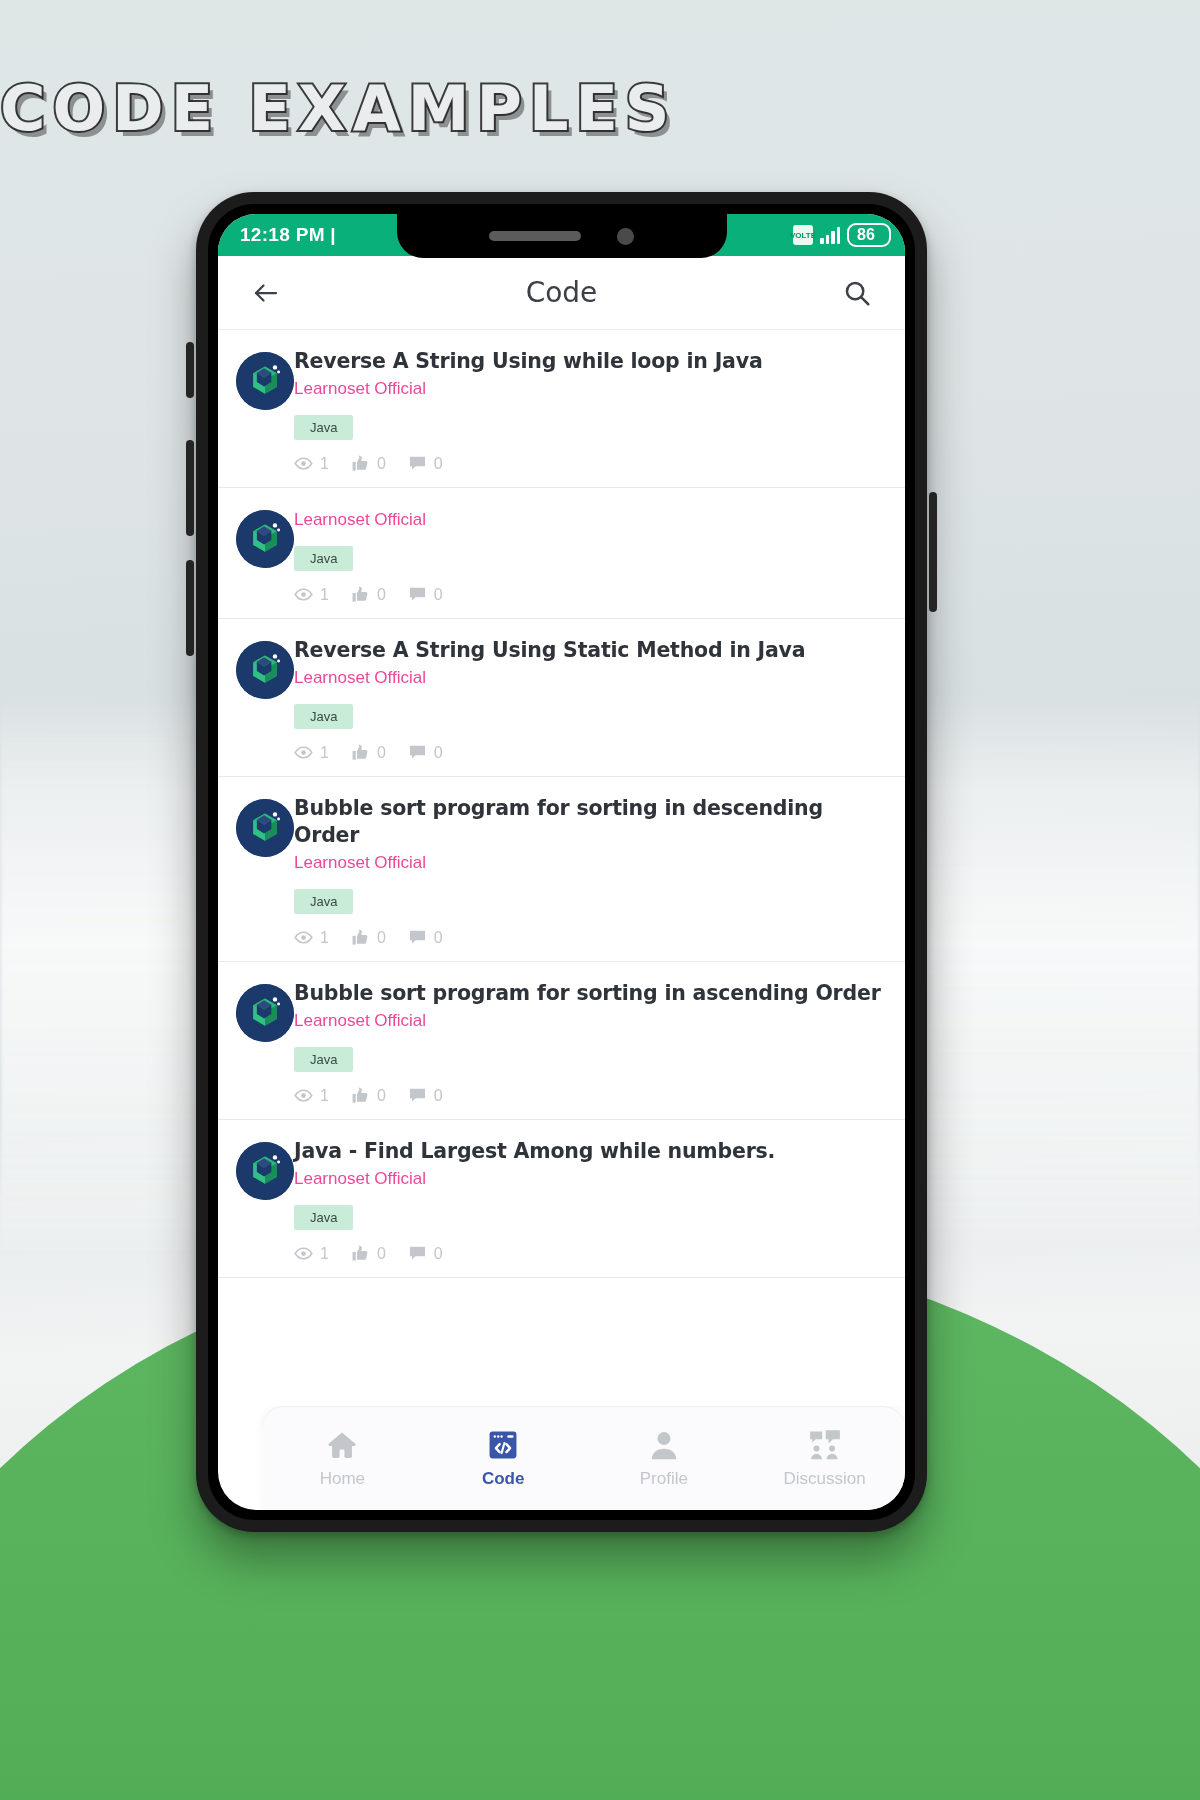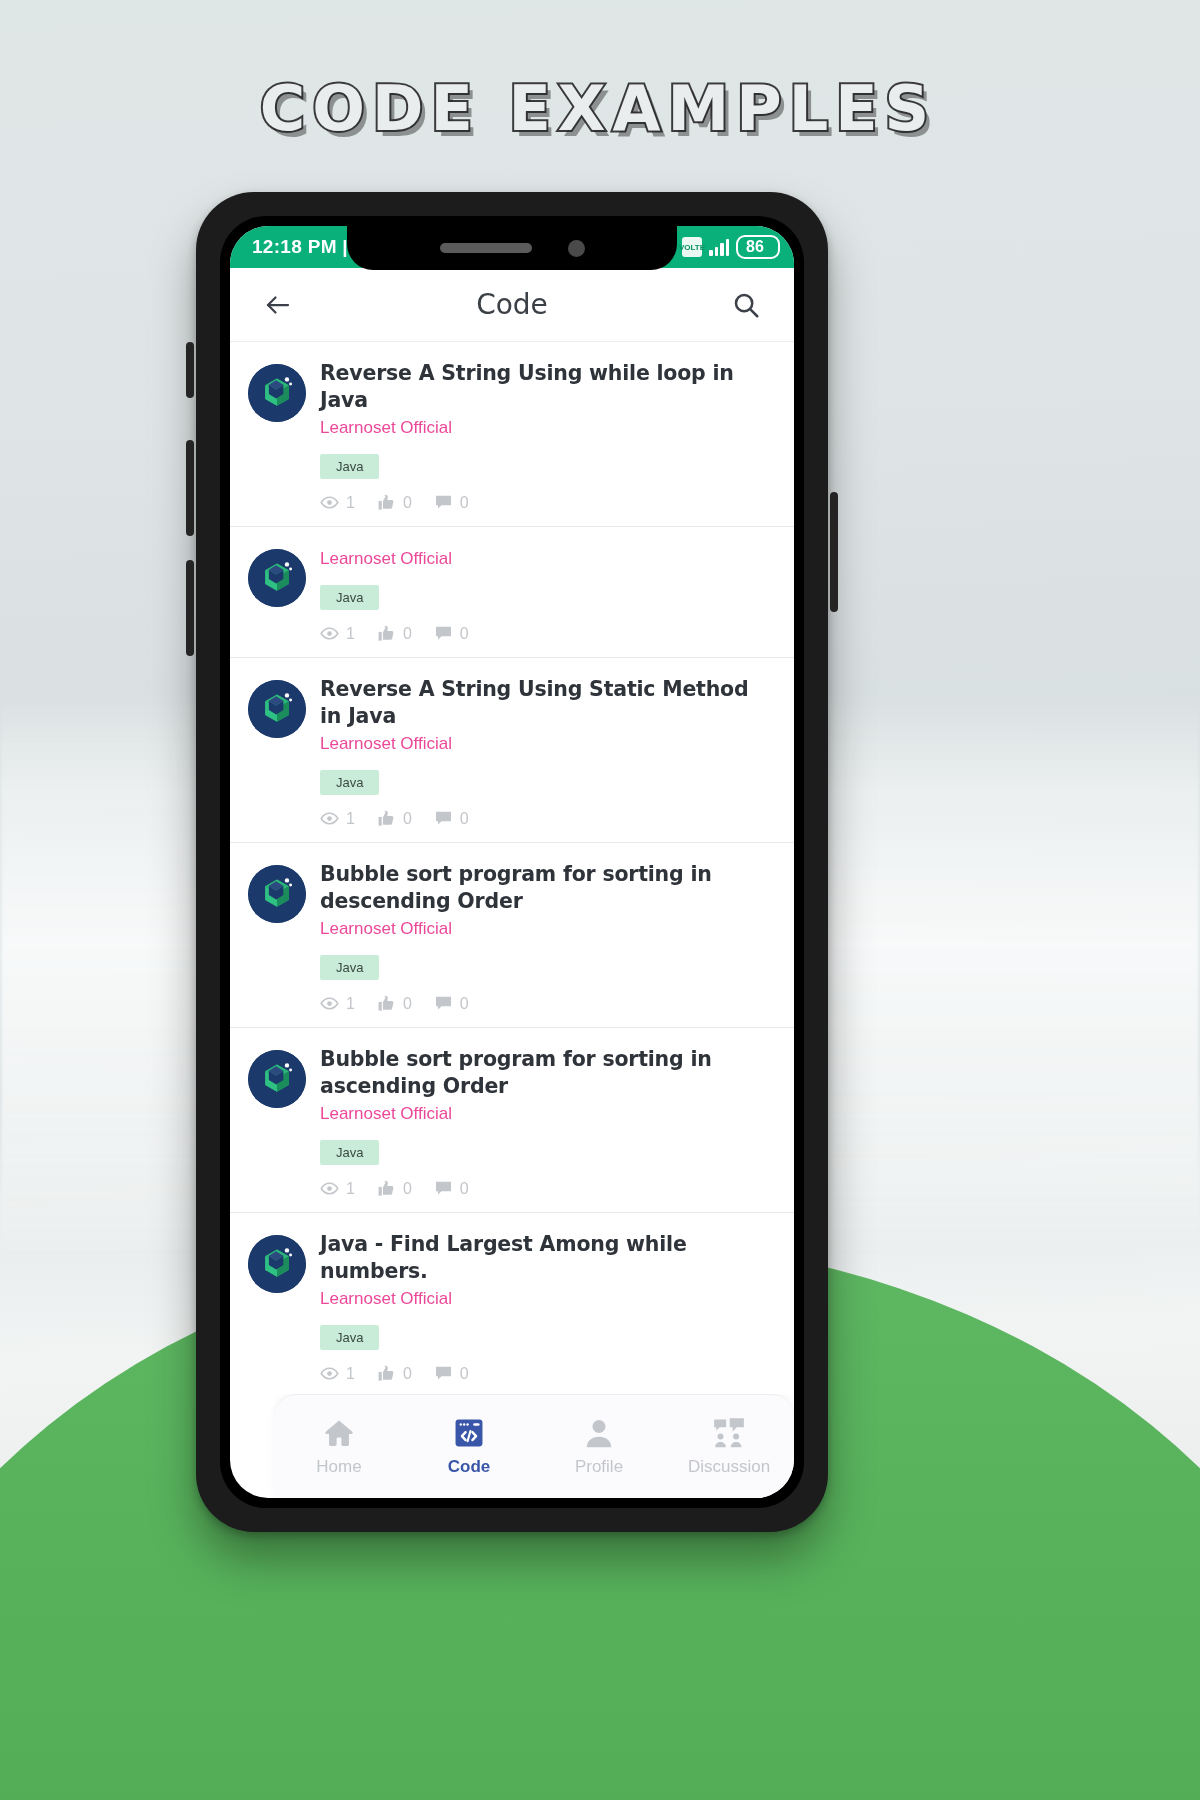--- a/index.html
+++ b/index.html
@@ -38,40 +38,39 @@
   .hill::after {
     content: "";
     position: absolute; inset: 0;
     border-radius: 50% 50% 0 0 / 62% 62% 0 0;
     background: linear-gradient(180deg, rgba(255,255,255,0.10) 0%, rgba(0,0,0,0.05) 100%);
   }
 
   
   .poster-title {
     position: absolute; top: 72px; left: 0; right: 4px;
-    text-align: center;
     font-family: "DejaVu Sans", sans-serif;
     font-size: 62px;
     font-weight: 700;
     letter-spacing: 7px;
     color: #e9eded;
     -webkit-text-stroke: 4px #3a3a3a;
     paint-order: stroke fill;
     text-shadow: 5px 6px 0 rgba(40,40,40,0.45);
   }
 
   
   .phone {
     position: absolute;
     left: 196px; top: 192px;
-    width: 632px; height: 1340px;
+    width: 731px; height: 1340px;
     background: #1c1c1c;
     border-radius: 58px;
     box-shadow: 0 28px 46px rgba(0,0,0,0.34), 0 4px 10px rgba(0,0,0,0.25);
-    padding: 24px;
+    padding: 12px;
   }
   .phone-inner {
     position: relative;
     width: 100%; height: 100%;
     background: #000;
     border-radius: 46px;
     padding: 10px;
   }
   
   .btn-side {
@@ -165,21 +164,20 @@
   
   .list {
     flex: 1 1 auto; overflow: hidden;
     background: #fff;
     position: relative;
   }
   .card {
     display: flex;
     padding: 18px 18px 14px 18px;
     border-bottom: 1px solid #e9e9e9;
-    gap: 14px;
   }
   .logo {
     width: 58px; height: 58px; flex: 0 0 58px;
     border-radius: 50%;
     background: #1b3a6b;
     position: relative; overflow: hidden;
     margin-top: 4px;
   }
   .logo svg { position: absolute; inset: 0; width: 100%; height: 100%; }
 

